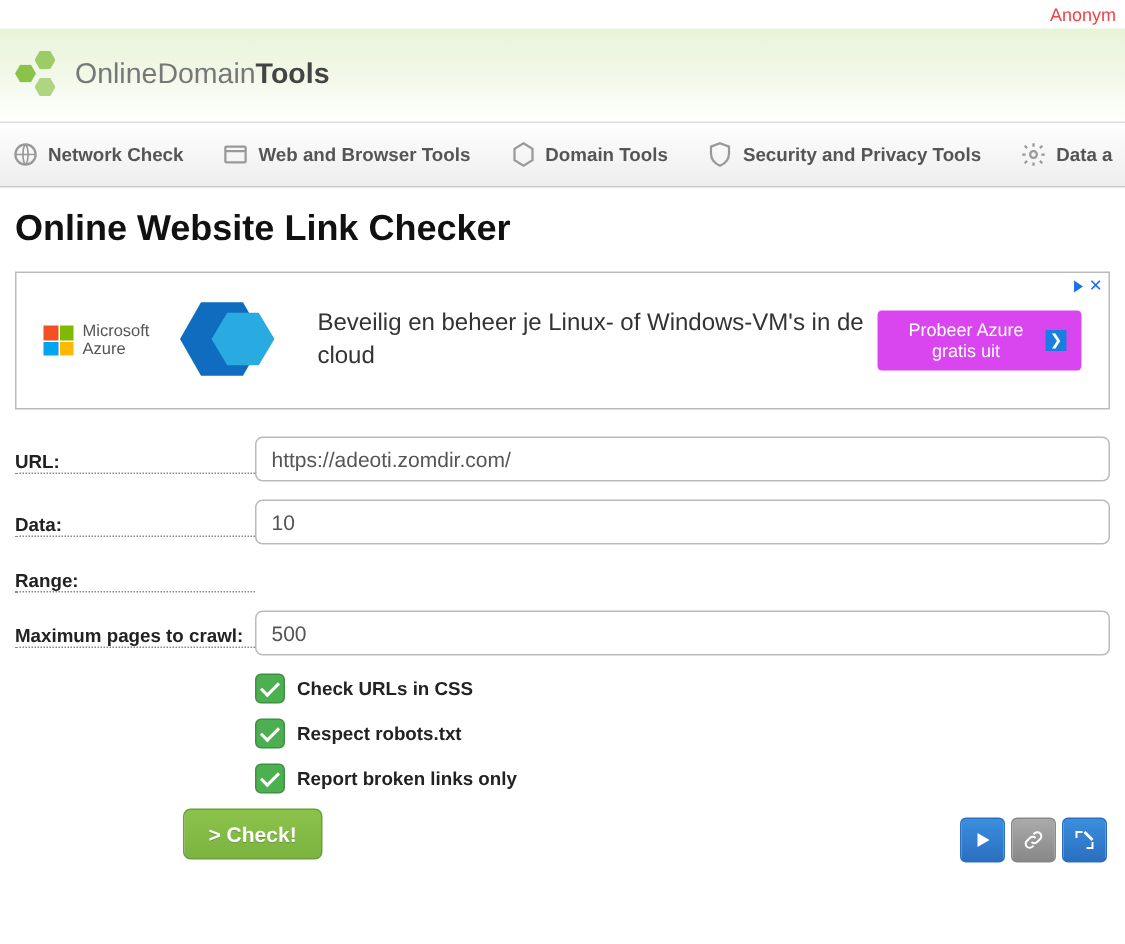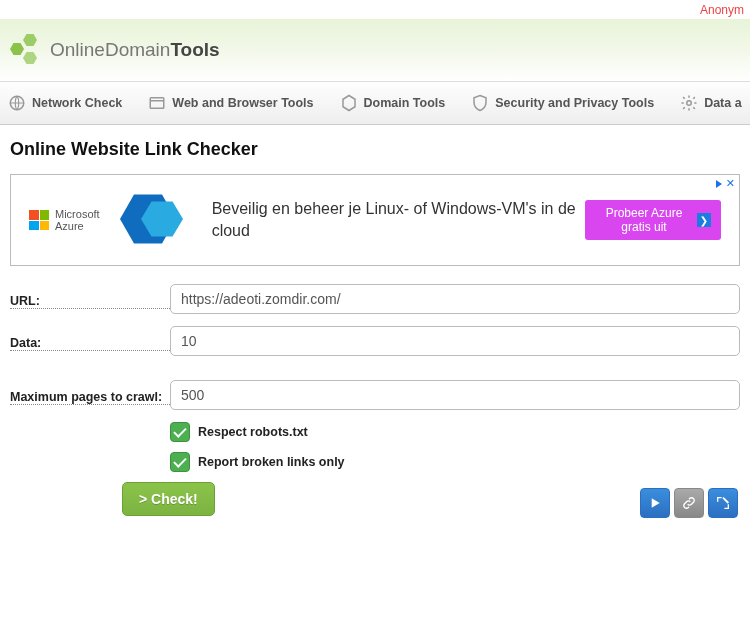--- a/index.html
+++ b/index.html
@@ -13,21 +13,21 @@
 .hex2{left:13px;top:0;background:#9ccc65;}
 .hex3{left:13px;top:18px;background:#aed581;}
 .logo-text{font-size:19px;color:#555;}
 .logo-text .thin{font-weight:300;color:#777;}
 .logo-text .bold{font-weight:700;color:#444;}
 .nav-bar{background:linear-gradient(to bottom,#fefefe,#eee);border-top:1px solid #ddd;border-bottom:1px solid #ccc;height:44px;display:flex;align-items:center;padding:0 8px;overflow:hidden;white-space:nowrap;}
 .nav-item{display:flex;align-items:center;color:#555;font-weight:700;font-size:12.5px;margin-right:26px;cursor:pointer;}
 .nav-item .nicon{width:18px;height:18px;margin-right:6px;display:inline-flex;align-items:center;justify-content:center;}
 .nicon svg{width:18px;height:18px;fill:#999;}
 .content{padding:14px 10px;}
-h1{font-size:18px;font-weight:700;color:#111;margin-bottom:14px;}
+h1{font-size:24px;font-weight:700;color:#111;margin-bottom:14px;}
 .ad-box{border:1px solid #bbb;height:92px;position:relative;background:#fff;display:flex;align-items:center;margin-bottom:18px;}
 .ad-brand{margin-left:18px;display:flex;align-items:center;}
 .ad-brand .sq{width:20px;height:20px;display:grid;grid-template-columns:1fr 1fr;grid-template-rows:1fr 1fr;gap:1px;margin-right:6px;}
 .ad-brand .sq div:nth-child(1){background:#f25022;}
 .ad-brand .sq div:nth-child(2){background:#7fba00;}
 .ad-brand .sq div:nth-child(3){background:#00a4ef;}
 .ad-brand .sq div:nth-child(4){background:#ffb900;}
 .ad-brand-text{font-size:11px;color:#555;line-height:1.1;}
 .ad-shape{margin-left:20px;}
 .ad-shape svg{width:70px;height:70px;}
@@ -153,26 +153,31 @@
 
     <div class="form-row">
       <div class="form-label-wrap"><span class="form-label">URL:</span></div>
       <div class="form-control"><input type="text" value="https://adeoti.zomdir.com/" style=""></div>
     </div>
     <div class="form-row">
       <div class="form-label-wrap"><span class="form-label">Data:</span></div>
       <div class="form-control"><input type="text" value="10" style=""></div>
     </div>
     <div class="form-row">
+      <div class="form-label-wrap"><span class="form-label">Range:</span></div>
     </div>
     <div class="form-row">
       <div class="form-label-wrap"><span class="form-label">Maximum pages to crawl:</span></div>
       <div class="form-control"><input type="text" value="500" style=""></div>
     </div>
 
+    <div class="check-row">
+      <div class="chk on"></div>
+      <span class="chk-label">Check URLs in CSS</span>
+    </div>
     <div class="check-row">
       <div class="chk on"></div>
       <span class="chk-label">Respect robots.txt</span>
     </div>
     <div class="check-row">
       <div class="chk on"></div>
       <span class="chk-label">Report broken links only</span>
     </div>
 
     <div class="submit-row">

